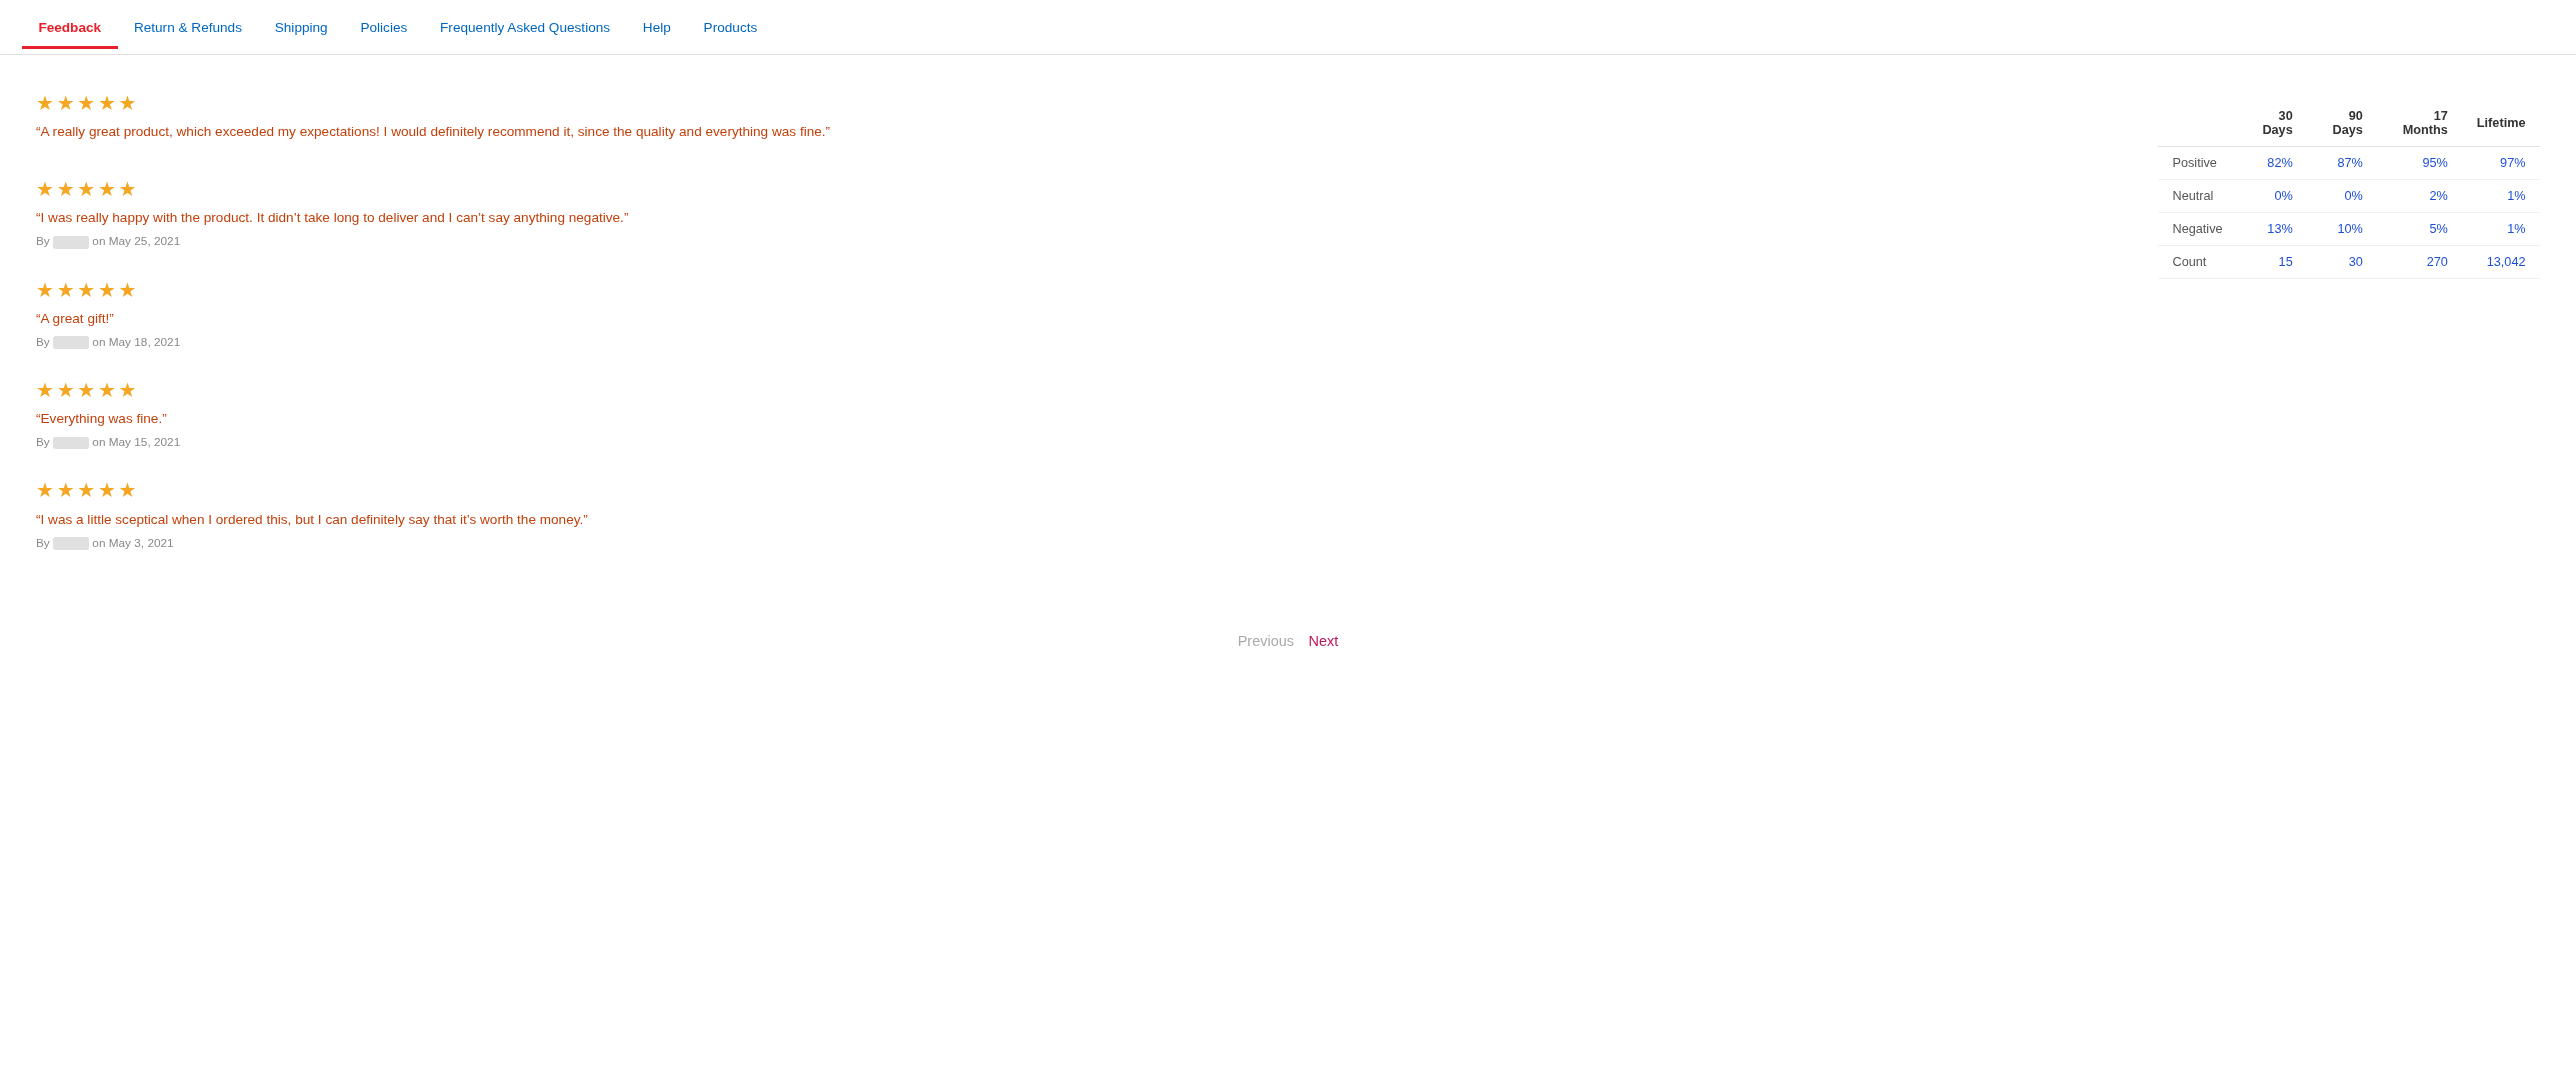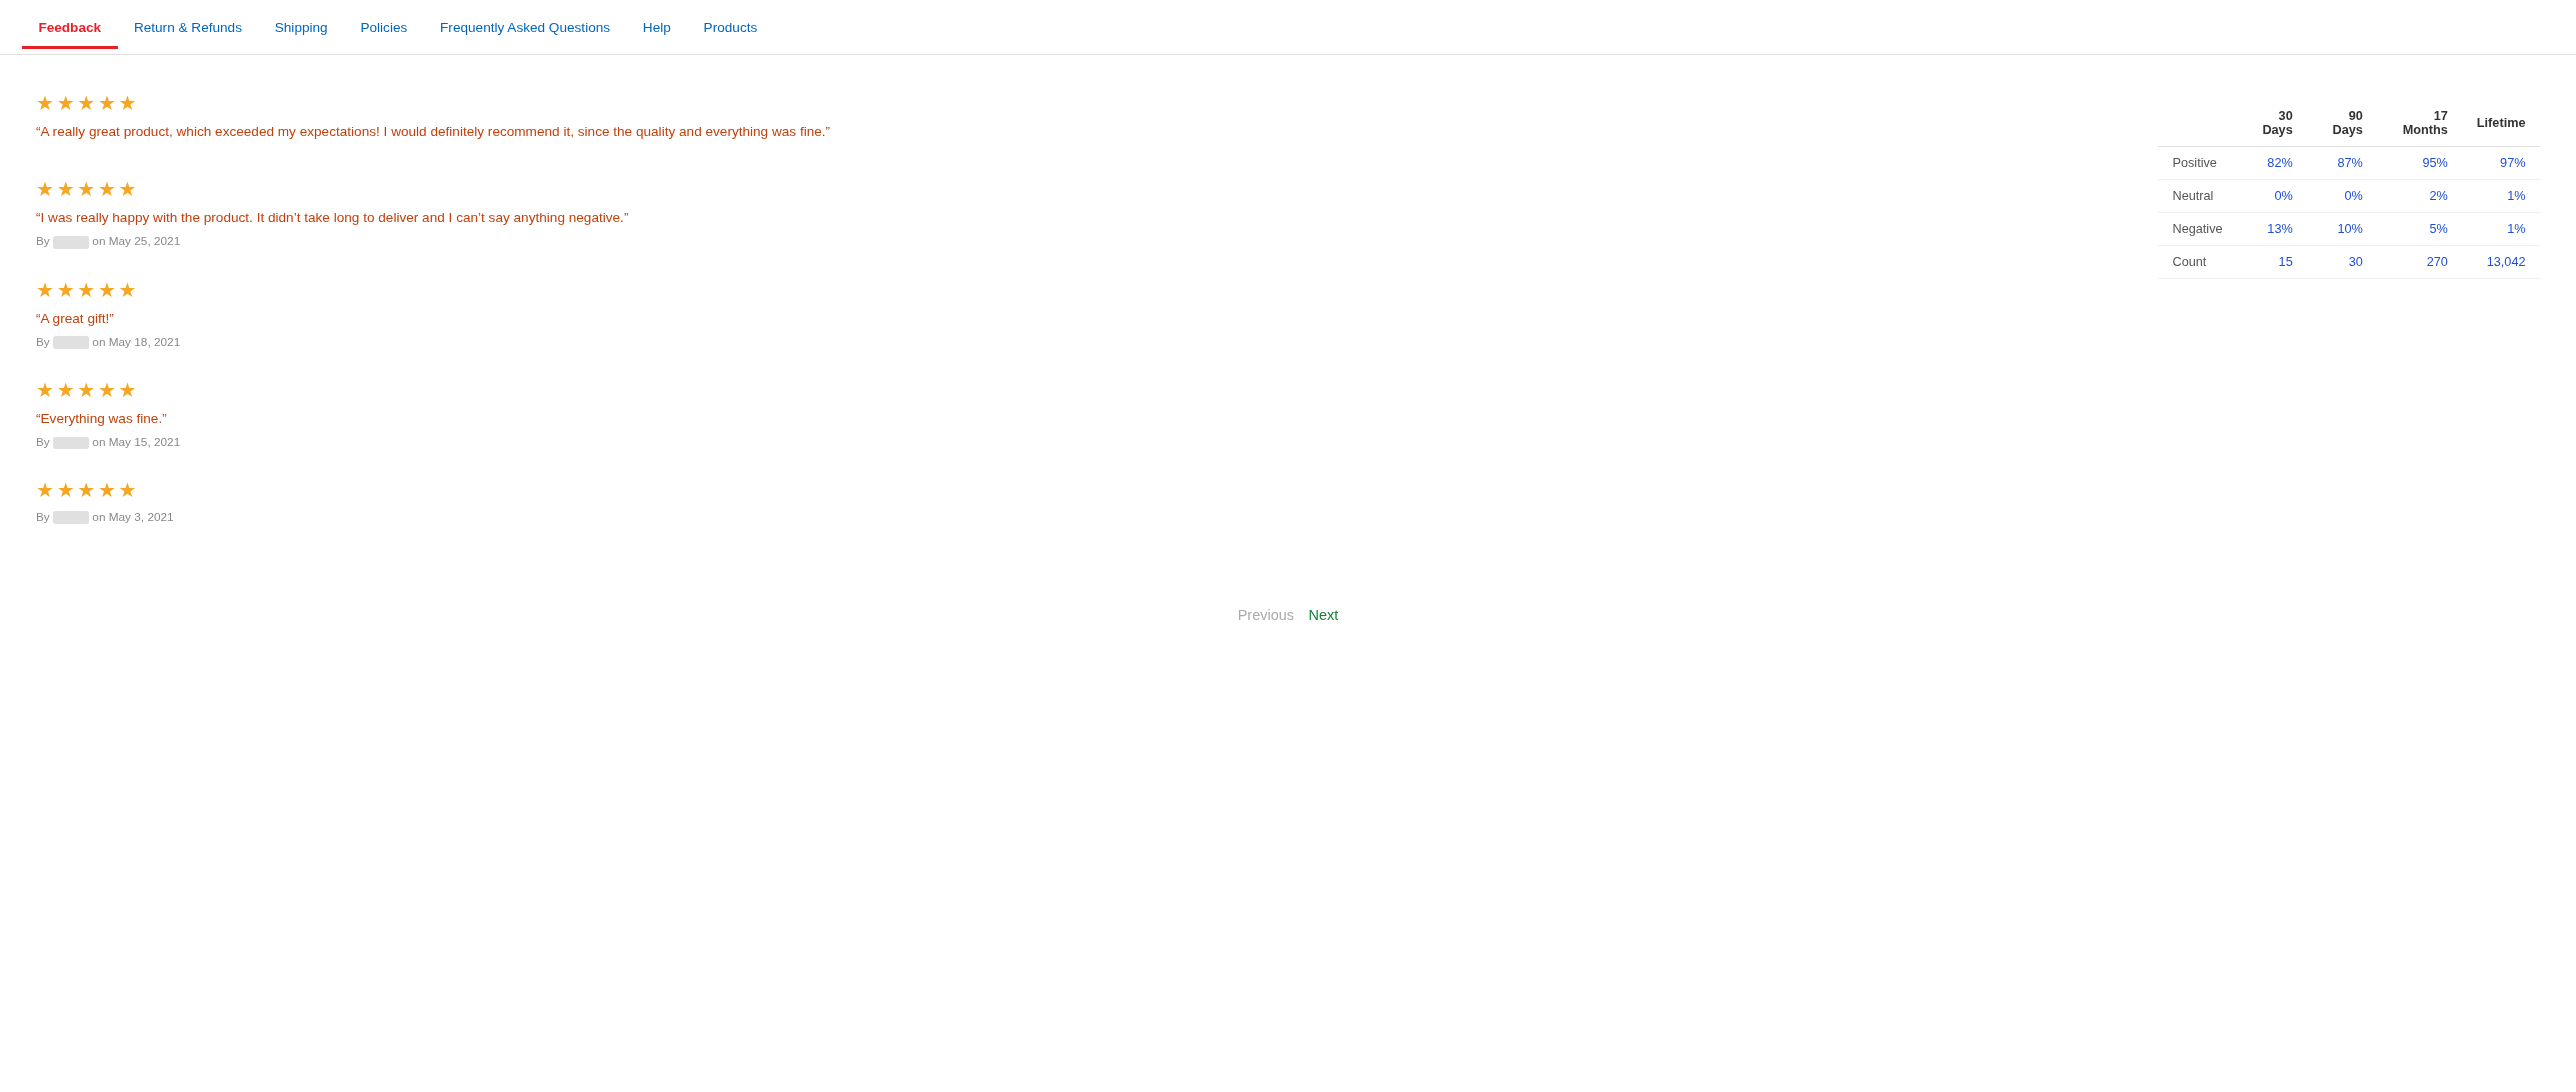--- a/index.html
+++ b/index.html
@@ -126,21 +126,21 @@
       gap: 14.5px;
       padding: 36px 0 18px 0;
     }
     .pagination-prev {
       font-size: 14.5px;
       color: #aaa;
       cursor: pointer;
     }
     .pagination-next {
       font-size: 14.5px;
-      color: #15803d;
+      color: #be185d;
       cursor: pointer;
       font-weight: 500;
     }
   </style>
 </head>
 <body>
 
 <nav class="nav-bar">
 <a class="nav-item active">Feedback</a>
     <a class="nav-item">Return &amp; Refunds</a>
@@ -198,20 +198,21 @@
         <div class="review-meta">By <span class="reviewer-name">&nbsp;&nbsp;&nbsp;&nbsp;&nbsp;&nbsp;</span> on May 15, 2021</div>
       </div>
       <div class="review-item">
         <div class="review-stars">
           <span class="star">★</span>
           <span class="star">★</span>
           <span class="star">★</span>
           <span class="star">★</span>
           <span class="star">★</span>
         </div>
+        <div class="review-text">“I was a little sceptical when I ordered this, but I can definitely say that it’s worth the money.”</div>
         <div class="review-meta">By <span class="reviewer-name">&nbsp;&nbsp;&nbsp;&nbsp;&nbsp;&nbsp;</span> on May 3, 2021</div>
       </div>
     </div>
 
   <div class="stats-section">
     <table class="stats-table">
       <thead id="stats-thead">
           <tr>
             <th></th>
             <th>30 Days</th>

